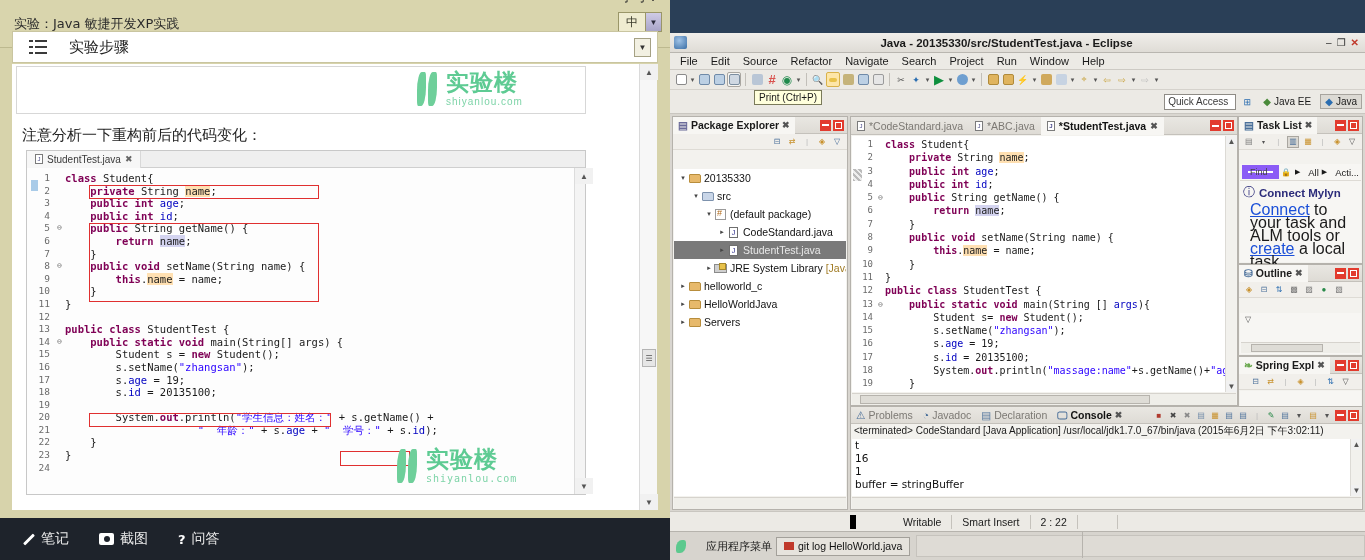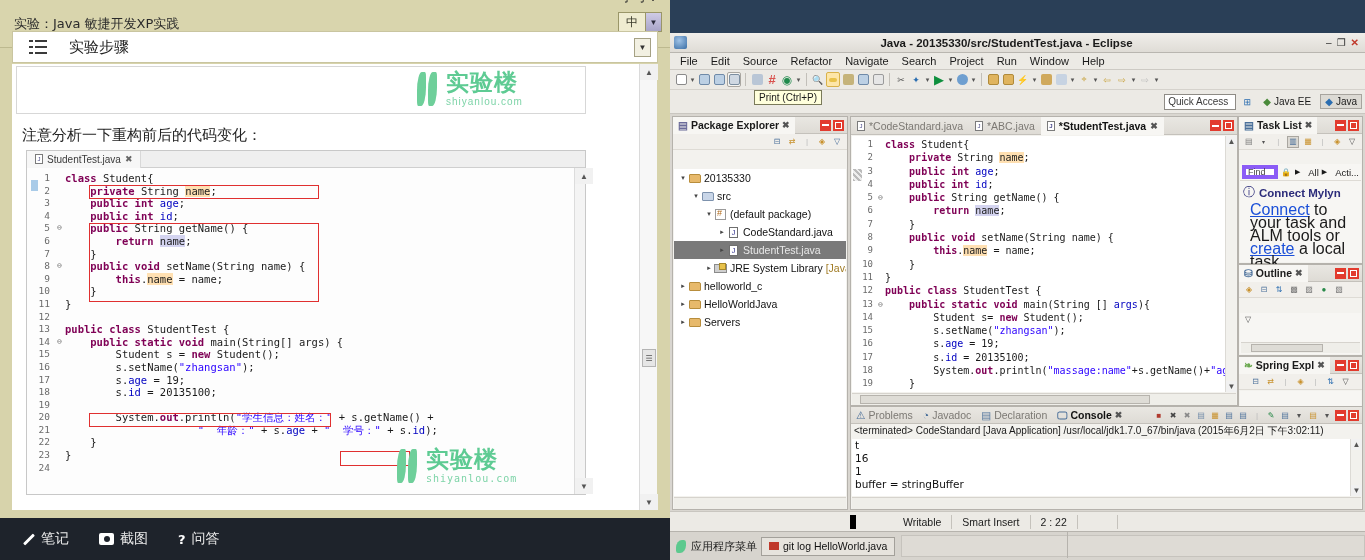--- a/index.html
+++ b/index.html
@@ -318,21 +318,21 @@
   #ed-vscroll { position:absolute; right:1px; top:19px; bottom:13px; width:11px; background:#f2f1ed; border-left:1px solid #dcdad5; }
   #ed-hscroll { position:absolute; left:1px; right:1px; bottom:0; height:12px; background:#efeee9; border-top:1px solid #d6d3cd; }
   .hthumb { position:absolute; left:8px; top:1px; width:290px; height:9px; background:#dedcd6; border:1px solid #b6b3ad; }
   #ed-line2-ruler { position:absolute; left:1px; top:33px; width:9px; height:12px;
                     background:repeating-linear-gradient(45deg,#bbb 0 2px,#eee 2px 4px); }
 
   
   #tasklist { left:568px; top:2px; width:125px; height:148px; }
   #tl-body { position:absolute; left:1px; right:1px; top:47px; bottom:1px; background:#f7f6f3; }
   #tl-findrow { display:flex; align-items:center; height:17px; padding:1px 2px; gap:3px; border-bottom:1px solid #dedbd5;}
-  #tl-find { width:40px; height:14px; border:4px solid #8b5cf6; background:#fff; font-size:9px; padding-left:2px; color:#444; display:flex; align-items:center;}
+  #tl-find { width:40px; height:14px; border:6px solid #8b5cf6; background:#fff; font-size:9px; padding-left:2px; color:#444; display:flex; align-items:center;}
   .tl-filter { font-size:9.5px; color:#1a1a1a; display:flex; align-items:center; gap:8px; }
   #mylyn-head { display:flex; align-items:center; gap:4px; padding:3px 3px 0 3px; }
   #mylyn-title { font-size:11.5px; font-weight:bold; color:#2c2c7a; }
   #mylyn-body { font-size:16px; color:#1a1a1a; line-height:13px; padding:2px 4px 0 10px; }
   .lnk { color:#1a4fd8; text-decoration:underline; }
 
   #outline { left:568px; top:150px; width:125px; height:92px; }
   #out-body { position:absolute; left:1px; right:1px; top:48px; bottom:1px; background:#f7f6f3; }
   #out-hscroll { position:absolute; left:1px; right:1px; bottom:1px; height:11px; background:#efeee9; border-top:1px solid #d6d3cd; }
   #out-hthumb { position:absolute; left:10px; top:1px; width:72px; height:8px; background:#dedcd6; border:1px solid #b6b3ad; }
@@ -365,21 +365,21 @@
   }
   .st-cell { padding:0 10px; height:14px; display:flex; align-items:center; border-right:1px solid #c5c2bc; }
   .st-cell.first { border-left:6px solid #000000;padding-left:47px; }
 
   
   #taskbar {
     position:absolute; left:0; top:531px; width:695px; height:29px;
     background:#d7d4ce; border-top:1px solid #b6b3ad;
     display:flex; align-items:center; padding-left:6px; gap:4px;
   }
-  .tb-apps { display:flex; align-items:center; gap:5px; font-size:11px; color:#1a1a1a; }
+  .tb-apps { display:flex; align-items:center; gap:20px; font-size:11px; color:#1a1a1a; }
   .tb-flame { width:10px; height:13px; background:#5cc98e; border-radius:60% 20% 60% 20%; }
   .tb-win {
     display:flex; align-items:center; gap:4px; font-size:10.5px; color:#111;
     border:1px solid #a3a09a; background:#e6e3dd; height:19px; padding:0 7px;
   }
   .tb-winicon { width:10px; height:8px; background:#c0392b; }
   #tb-rest { flex:1; height:22px; background:#dedbd5; border:1px solid #c6c3bd; margin-left:2px; position:relative; }
   #tb-rest:after { content:""; position:absolute; left:165px; top:-4px; width:1px; height:26px; background:#b6b3ad; }
 </style>
 </head>

